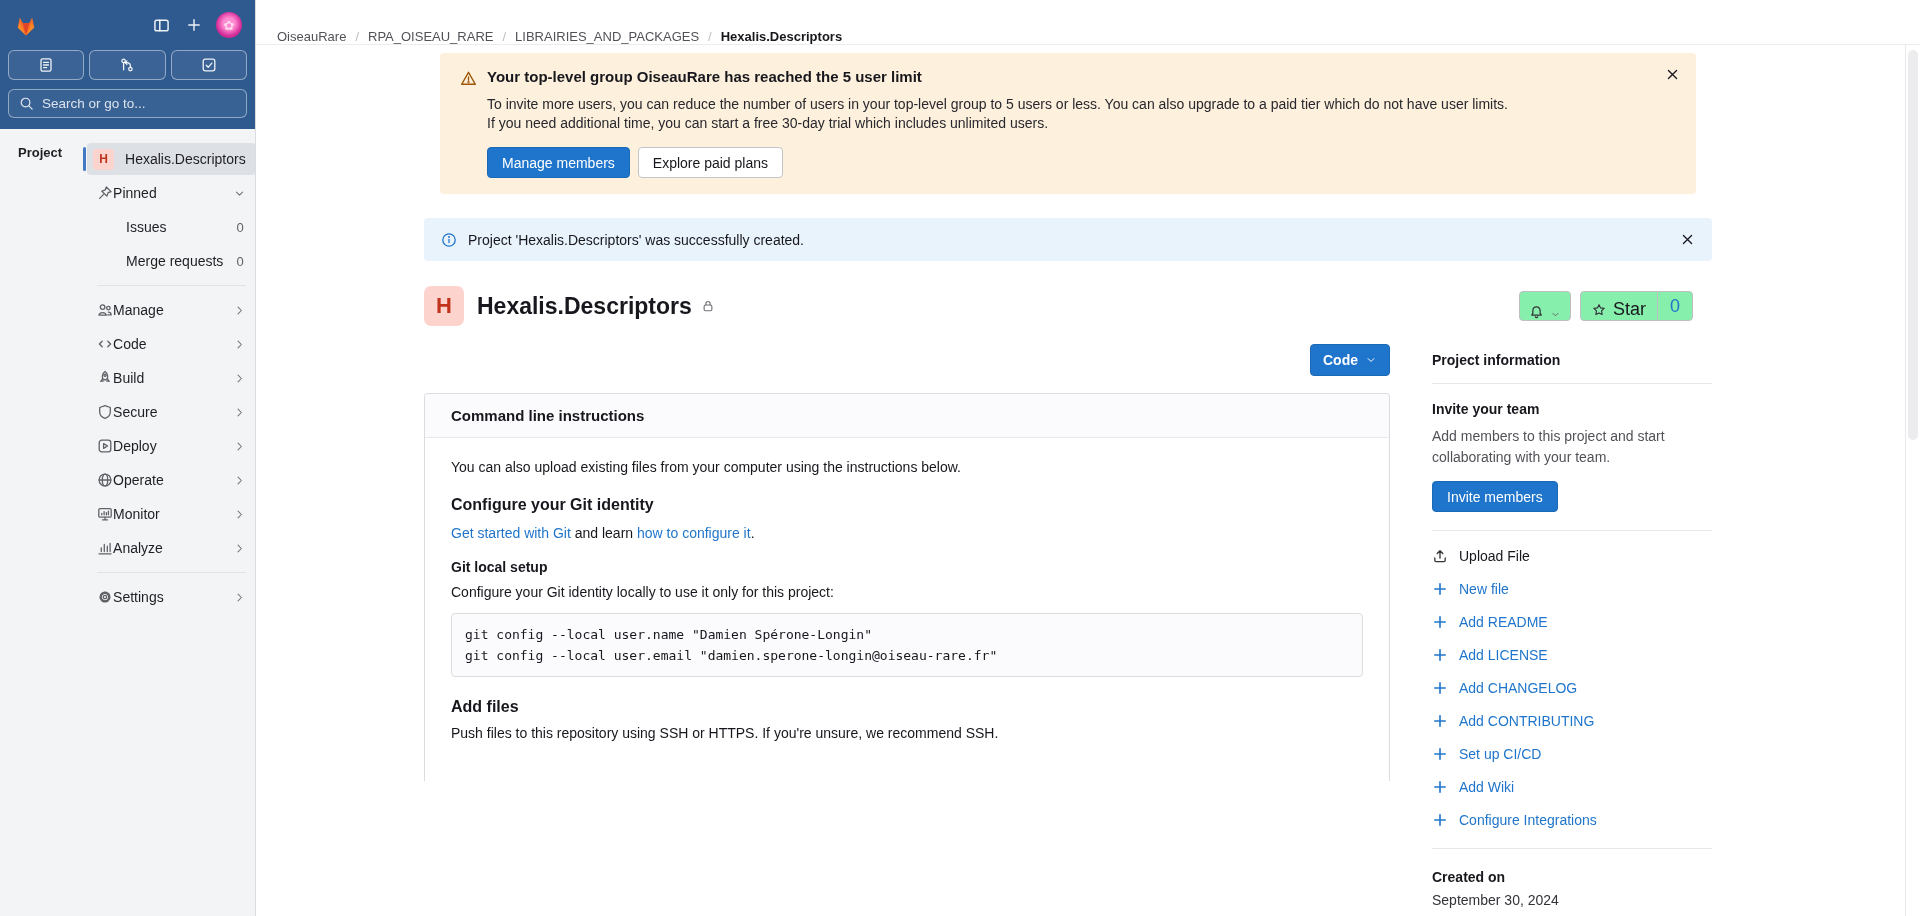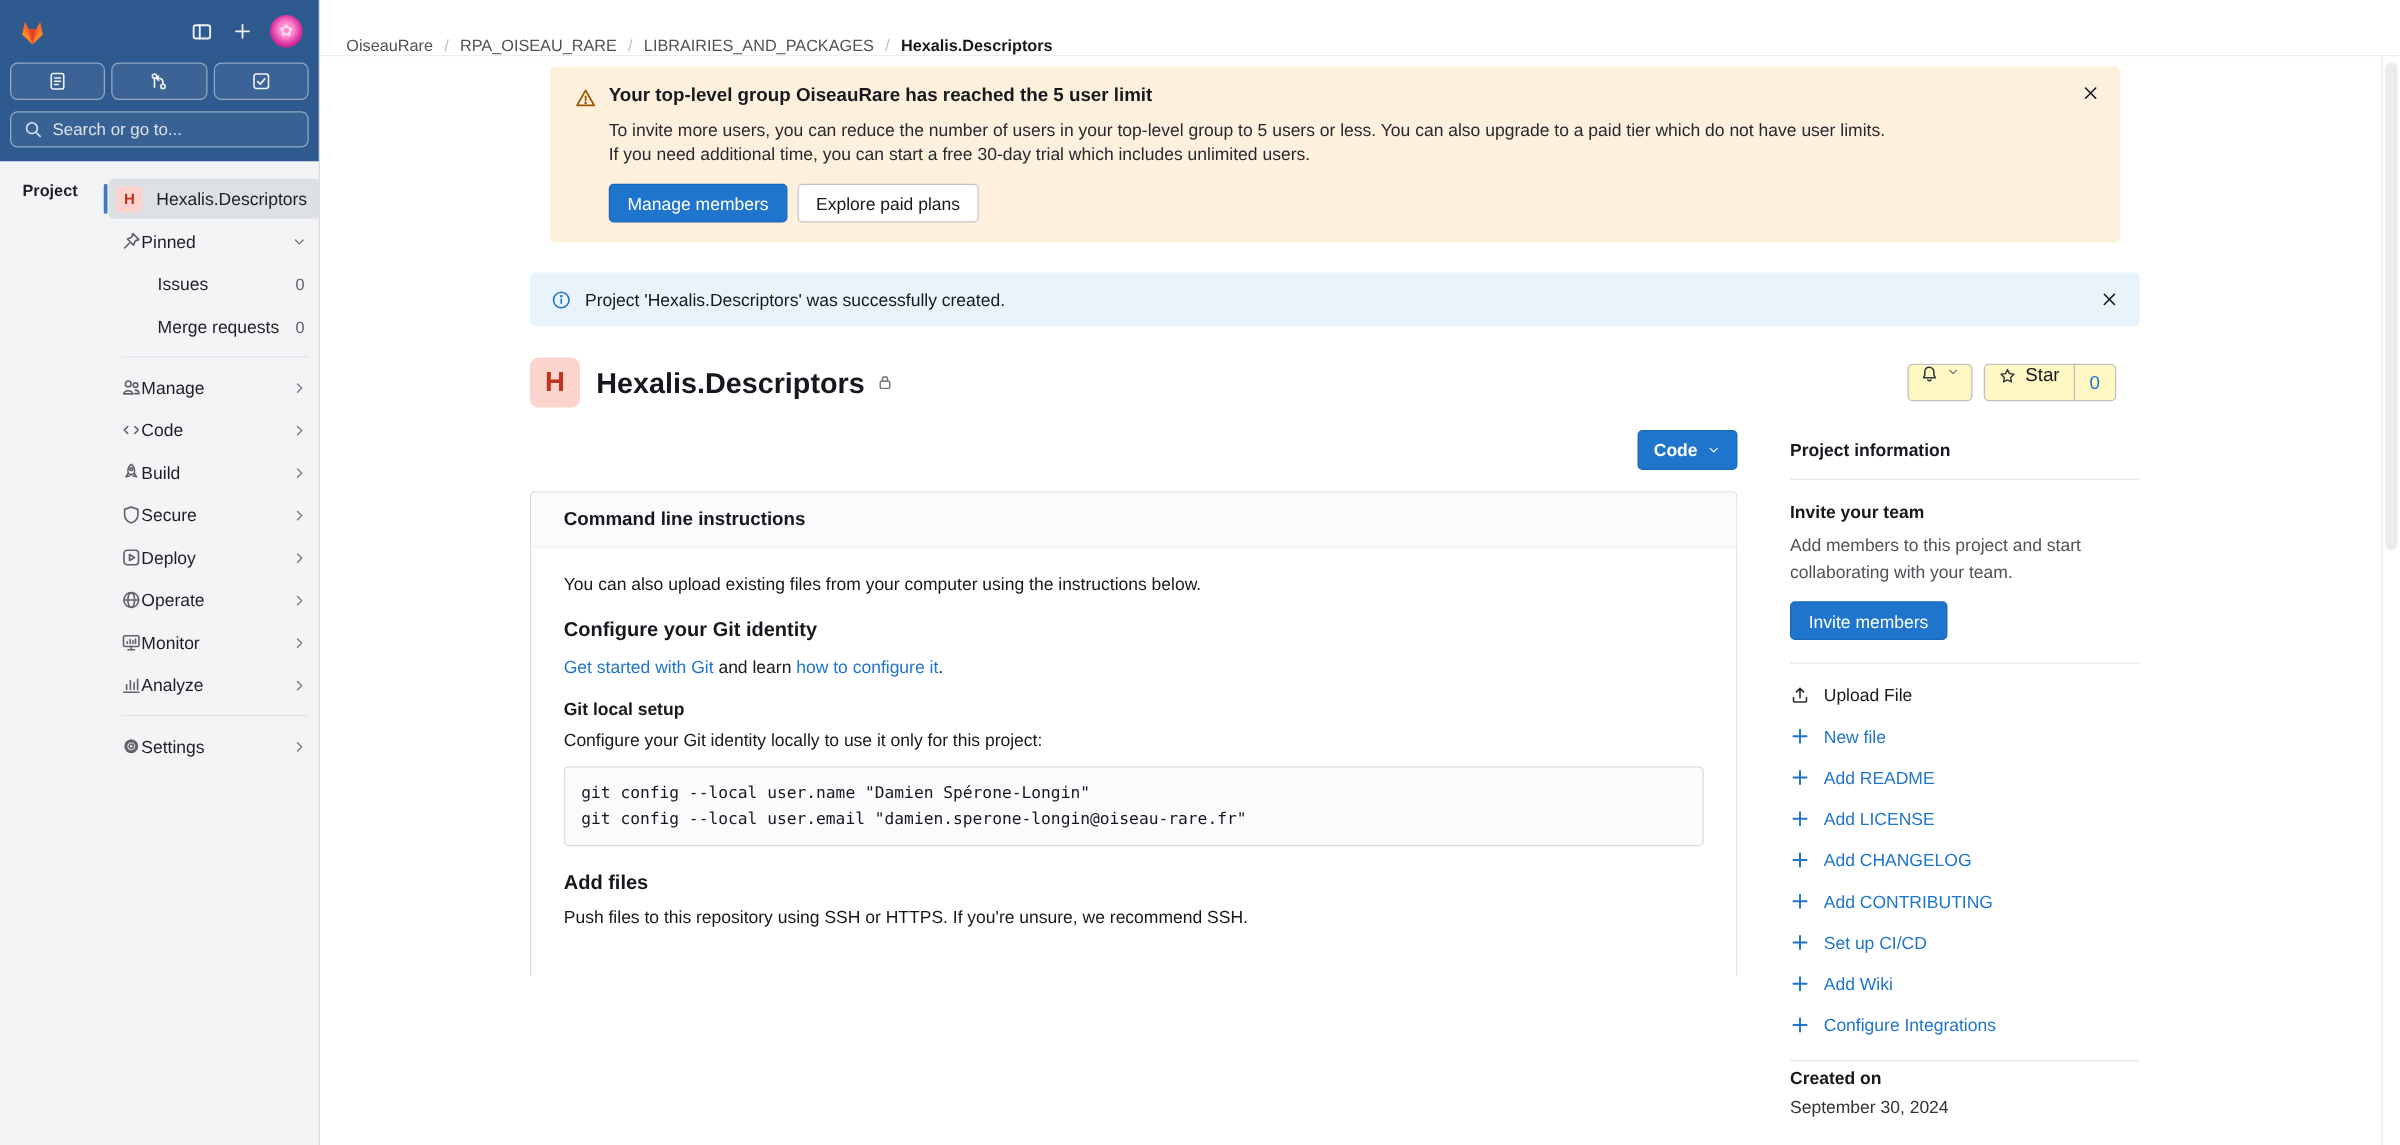--- a/index.html
+++ b/index.html
@@ -66,21 +66,21 @@
   .flash{margin-top:24px;background:#e9f3fc;border-radius:4px;min-height:43px;display:flex;align-items:center;padding:0 14px 0 17px;gap:11px}
   .flash .ii{width:16px;height:16px;flex:0 0 16px;stroke:#1f75cb}
   .flash .xbtn{margin-left:auto}
 
   .phead{display:flex;align-items:center;margin-top:25px}
   .pav{width:40px;height:40px;border-radius:7px;background:#fdd4cd;color:#c0341d;font-size:22px;font-weight:700;display:flex;align-items:center;justify-content:center}
   .phead h1{font-size:23px;font-weight:700;margin-left:13px}
   .lockw{margin-left:9px}
   .lockw .ic{width:14px;height:14px;stroke:#737278}
   .hact{margin-left:auto;display:flex;align-items:center;gap:9px}
-  .obtn{height:30px;border:1px solid #bfbfc3;border-radius:4px;background:#fef9c3;display:inline-flex;align-items:flex-start;cursor:pointer;font-size:15px;color:#18171d}
+  .obtn{height:30px;border:1px solid #bfbfc3;border-radius:4px;background:#86efac;display:inline-flex;align-items:flex-end;cursor:pointer;font-size:18px;color:#18171d}
   .bell{padding:0 9px;gap:6px}
   .bell .b{width:15px;height:15px;stroke:#333238}
   .star{padding:0}
   .star .sl{display:flex;align-items:center;gap:7px;padding:0 11px}
   .star .sl .ic{width:14px;height:14px;stroke:#333238}
   .star .sc{border-left:1px solid #bfbfc3;padding:0 12px;align-self:stretch;display:flex;align-items:center;color:#1f75cb}
   .kebab{border:none;background:none;padding:2px 5px;cursor:pointer}
 
   .cols{display:flex;gap:42px;margin-top:18px;align-items:flex-start}
   .colL{width:966px;flex:0 0 966px}
@@ -111,21 +111,21 @@
   .pi-text{margin-top:9px;line-height:21px;color:#535158}
   .pi-btn{margin-top:13px}
   .pi-div{height:1px;background:#e8e8ea;margin-top:18px}
   .pi-list{margin-top:8px}
   .pi-row{display:flex;align-items:center;gap:11px;height:33px;cursor:pointer}
   .pi-row .ic{width:16px;height:16px}
   .pi-row.dark{color:#18171d}
   .pi-row.dark .ic{stroke:#333238}
   .pi-row.link{color:#1f75cb}
   .pi-row.link .ic{stroke:#1f75cb;stroke-width:1.6}
-  .created{margin-top:12px;padding-top:5px;border-top:1px solid #e8e8ea}
+  .created{margin-top:12px;padding-top:20px;border-top:1px solid #e8e8ea}
   .created .cl{font-weight:700}
   .created .cd{margin-top:7px;color:#333238}
 
   .sbar{position:absolute;top:0;right:0;bottom:0;width:15px;border-left:1px solid #e8e8ea;background:#fff}
   .sbar .th{position:absolute;top:5px;right:2px;width:10px;height:390px;border-radius:6px;background:#ececef}
 </style>
 </head>
 <body>
 
 <svg width="0" height="0" style="position:absolute">

